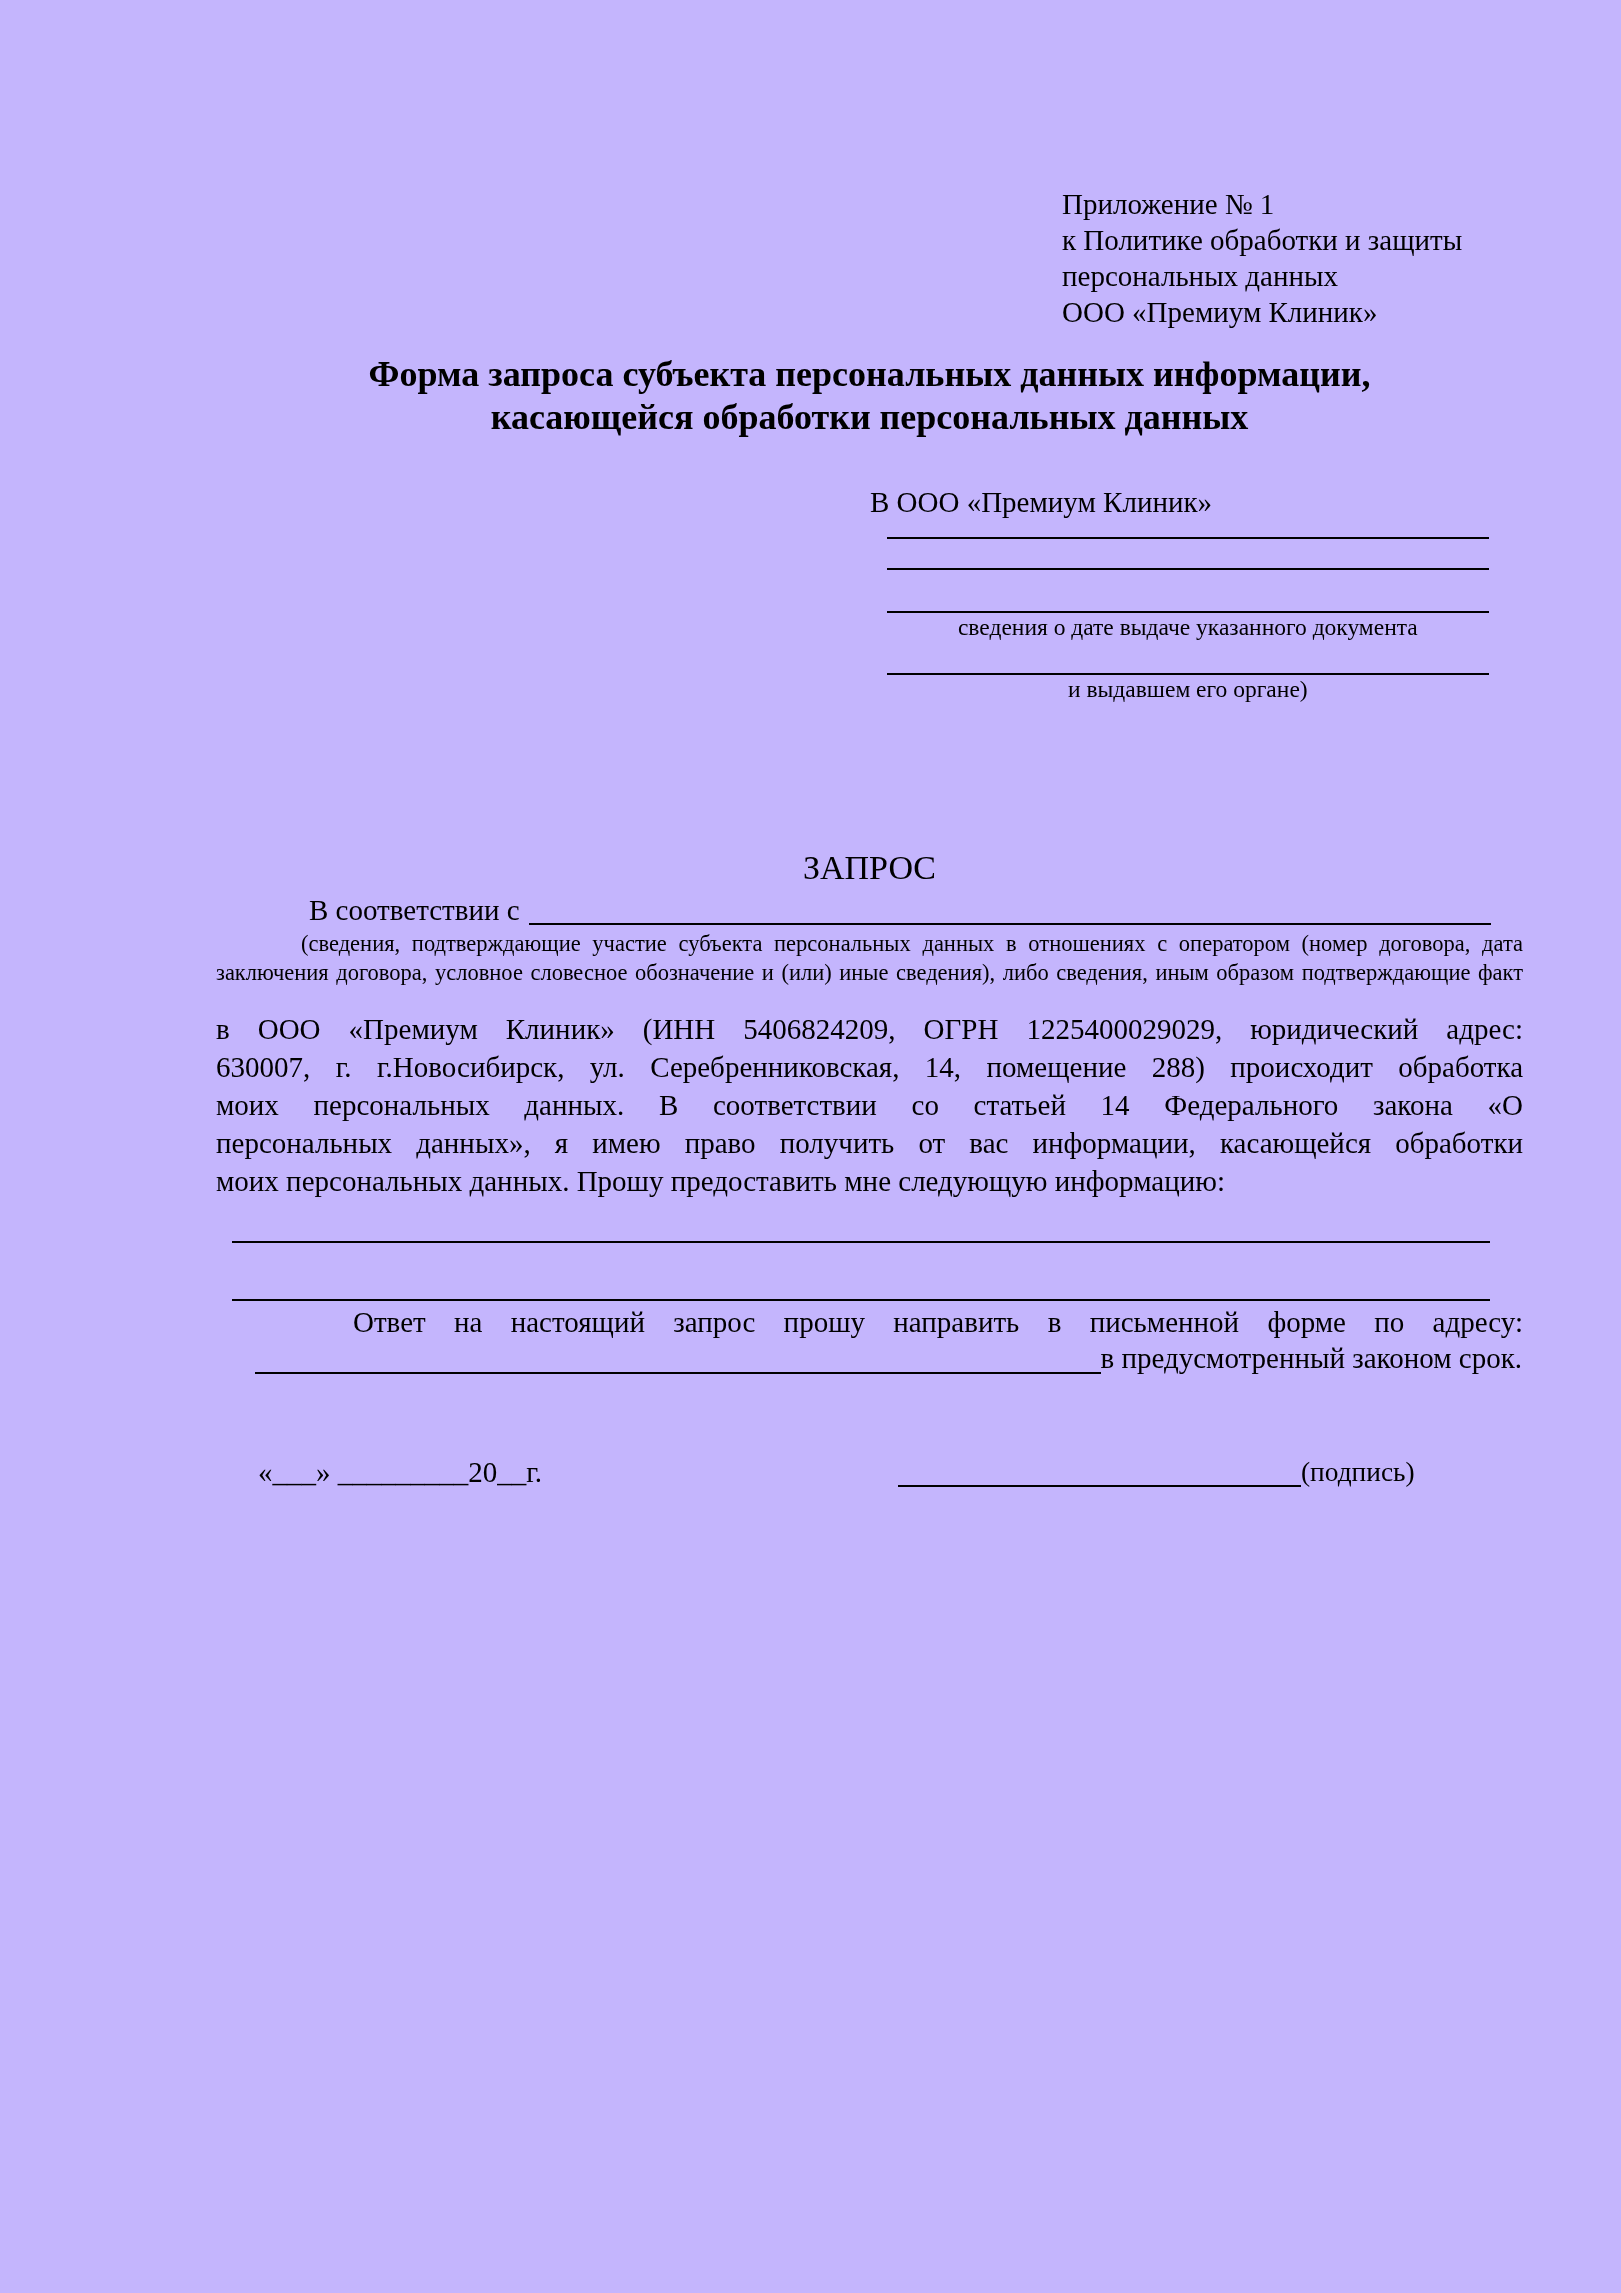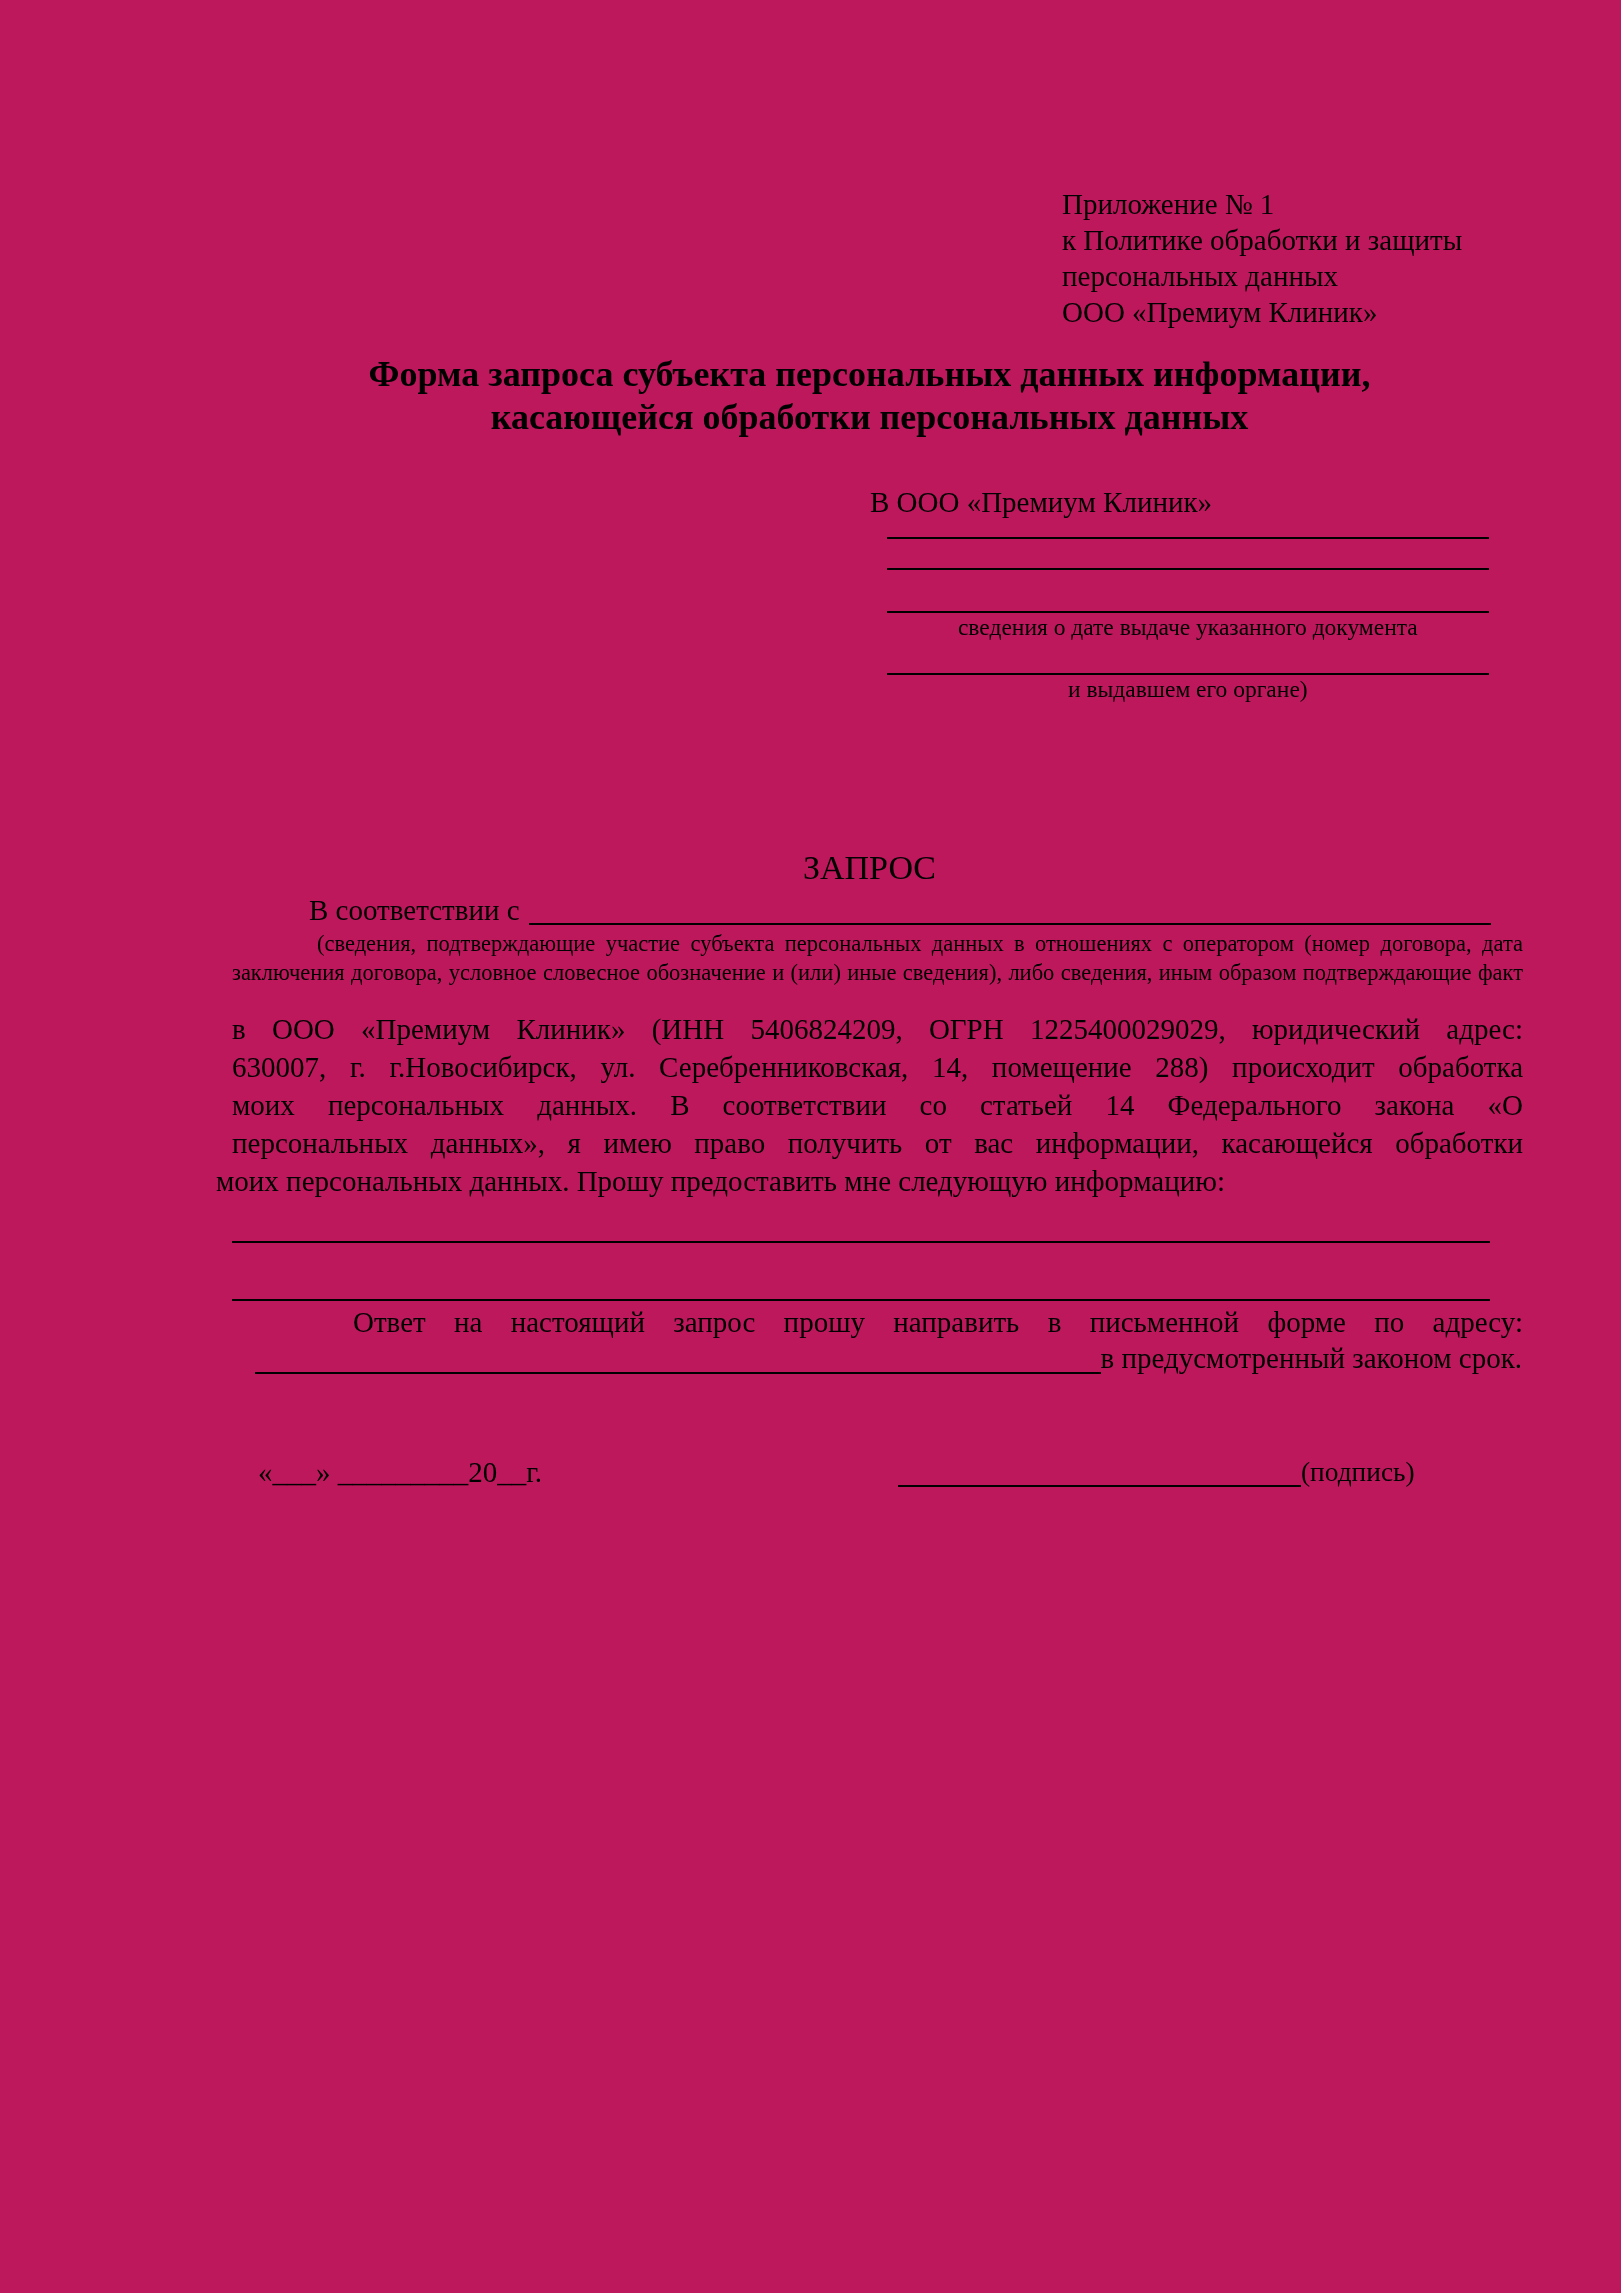--- a/index.html
+++ b/index.html
@@ -1,20 +1,20 @@
 <!DOCTYPE html>
 <html lang="ru"><head>
 <meta charset="utf-8">
 <style>
   html, body { margin: 0; padding: 0; background: #ffffff; }
   .page {
     position: relative;
     width: 1621px;
     height: 2294px;
-    background: #be185d;
+    background: #c4b5fd;
     color: #000000;
     font-family: "Liberation Serif", "DejaVu Serif", serif;
     overflow: hidden;
   }
 
   
   .header-block {
     position: absolute; left: 1062px; top: 186px;
     font-size: 29px; line-height: 36px;
   }
@@ -61,21 +61,21 @@
   .intro-line .fill {
     flex: 1; border-bottom: 2.9px solid #000;
     margin-left: 9.8px; margin-right: 32px; height: 100%;
   }
 
   
   .intro-note {
     position: absolute; left: 216px; top: 929px; width: 1307px;
     font-size: 22.5px; line-height: 29px;
   }
-  .jline { text-align: justify; text-align-last: justify; margin-left: 16px; }
+  .jline { text-align: justify; text-align-last: justify; }
   .jline-last { text-align: left; }
   .note-first { text-indent: 85px; }
 
   
   .body-para {
     position: absolute; left: 216px; top: 1010px; width: 1307px;
     font-size: 29px; line-height: 38px;
   }
 
   

